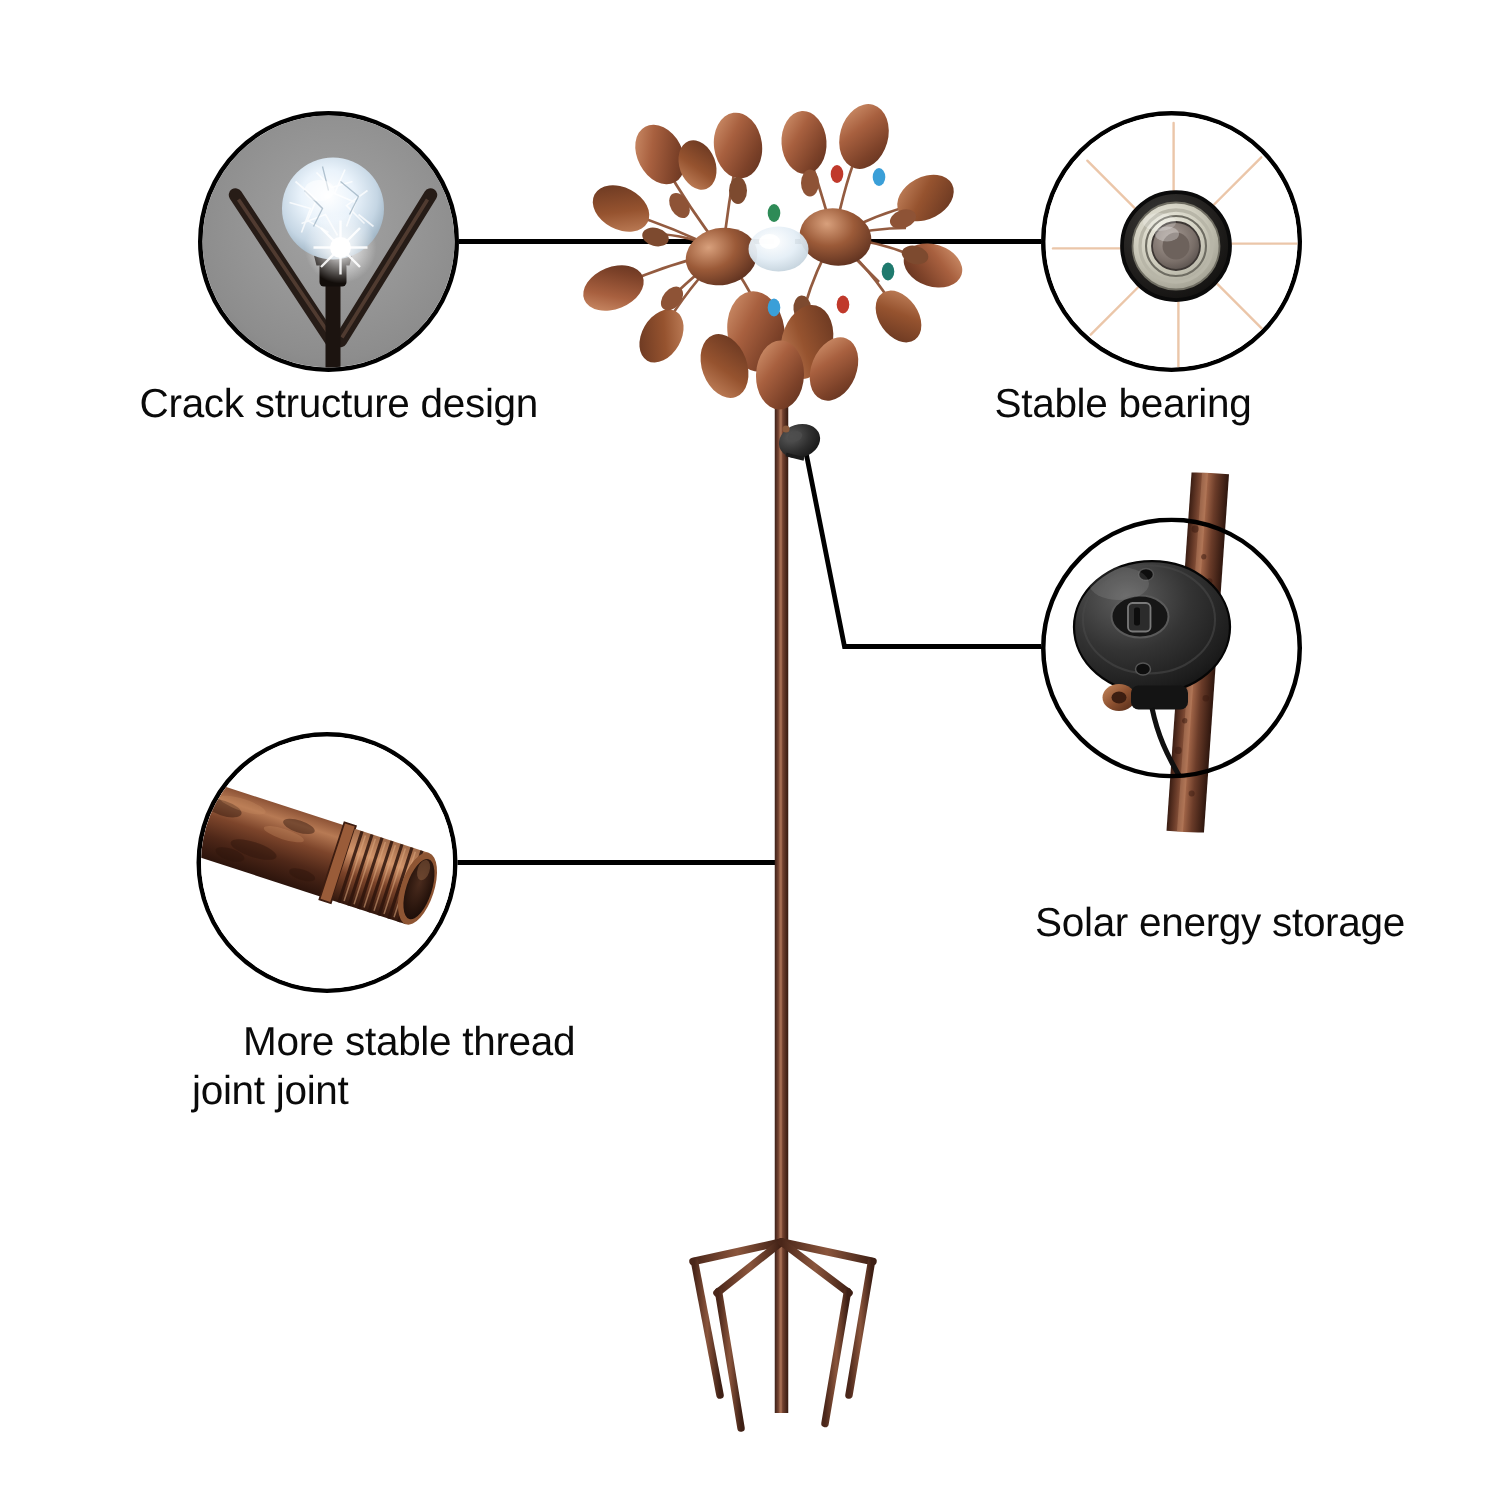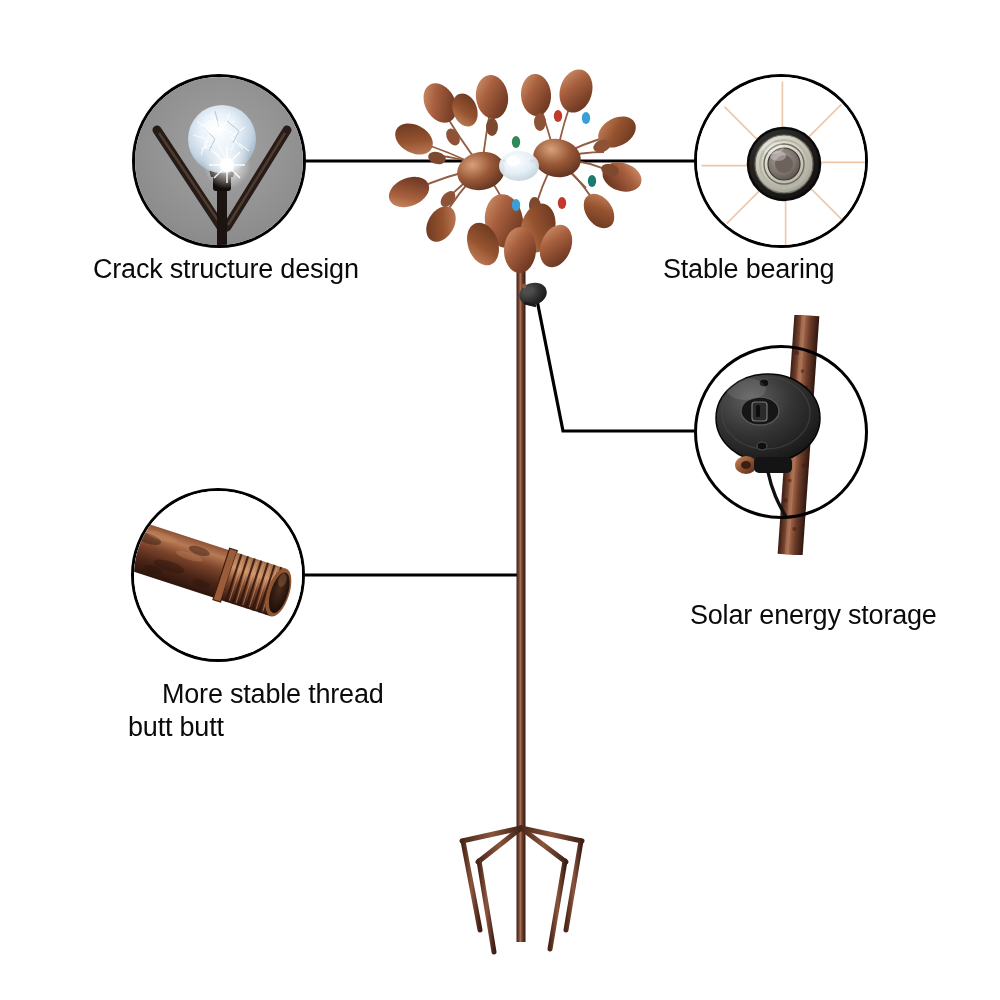--- a/index.html
+++ b/index.html
@@ -487,15 +487,15 @@
           <line x1="137" y1="60" x2="137" y2="106"></line>
         </g>
 
         <ellipse cx="146" cy="83" rx="11" ry="25" fill="#8e5533"></ellipse>
         <ellipse cx="147" cy="83" rx="8.5" ry="21" fill="url(#boreGrad)"></ellipse>
         <ellipse cx="146" cy="70" rx="4" ry="7" fill="#b37c52" opacity="0.35"></ellipse>
       </g>
     </svg>
   </div>
   <div class="callout-label" style="left:128px; top:678px;margin-left:34px;">More stable thread</div>
-  <div class="callout-label" style="left:128px; top:711px;">butt butt</div>
+  <div class="callout-label" style="left:128px; top:711px;">joint joint</div>
 
 </div>
 
 </body></html>

